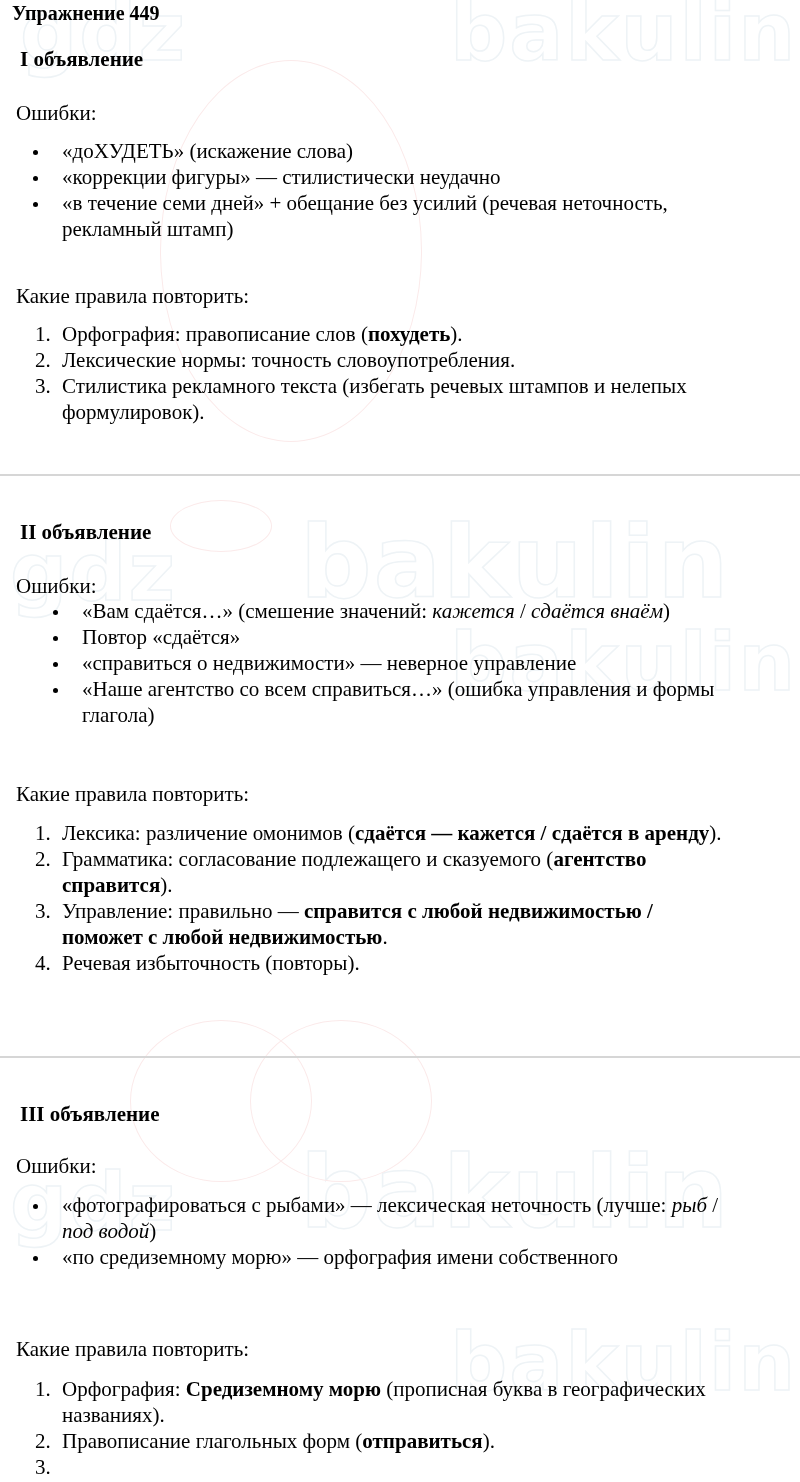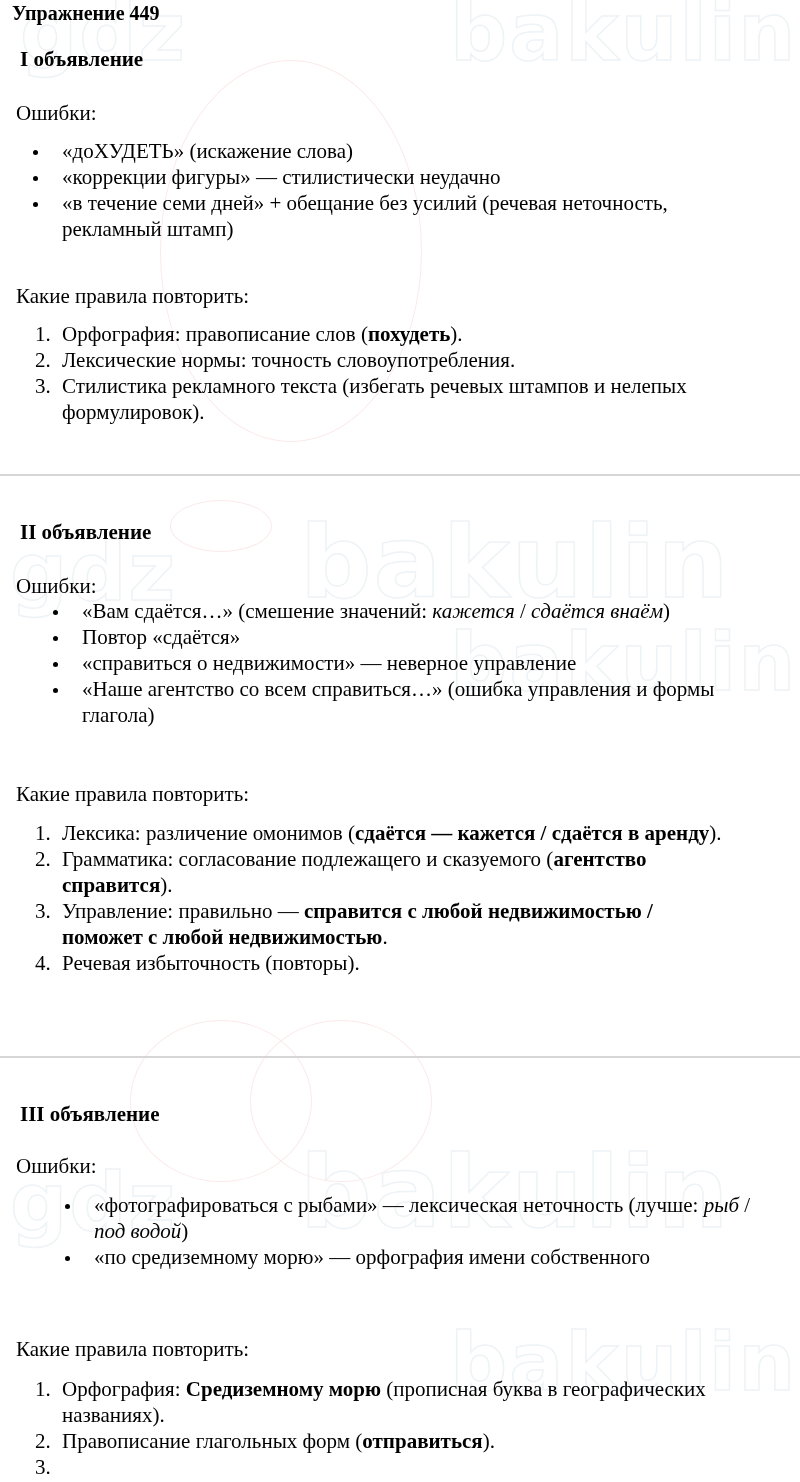--- a/index.html
+++ b/index.html
@@ -81,21 +81,21 @@
       <li><span class="num">1.</span><span>Лексика: различение омонимов (</span><b>сдаётся — кажется / сдаётся в аренду</b><span>).</span></li>
       <li><span class="num">2.</span><span>Грамматика: согласование подлежащего и сказуемого (</span><b>агентство справится</b><span>).</span></li>
       <li><span class="num">3.</span><span>Управление: правильно — </span><b>справится с любой недвижимостью / поможет с любой недвижимостью</b><span>.</span></li>
       <li><span class="num">4.</span><span>Речевая избыточность (повторы).</span></li>
     </ol>
 
   <div class="divider" style="top:1056px;"></div>
 
   <h2 style="top:1089px;">III объявление</h2>
   <div class="label" style="top:1141px;">Ошибки:</div>
-  <ul style="top:1192px;padding-left:32px;">
+  <ul style="top:1192px;">
       <li><span>«фотографироваться с рыбами» — лексическая неточность (лучше: </span><i>рыб</i><span> / </span><i>под водой</i><span>)</span></li>
       <li><span>«по средиземному морю» — орфография имени собственного</span></li>
     </ul>
   <div class="label" style="top:1324px;">Какие правила повторить:</div>
   <ol style="top:1376px;">
       <li><span class="num">1.</span><span>Орфография: </span><b>Средиземному морю</b><span> (прописная буква в географических названиях).</span></li>
       <li><span class="num">2.</span><span>Правописание глагольных форм (</span><b>отправиться</b><span>).</span></li>
       <li><span class="num">3.</span></li>
     </ol>
 </div>

